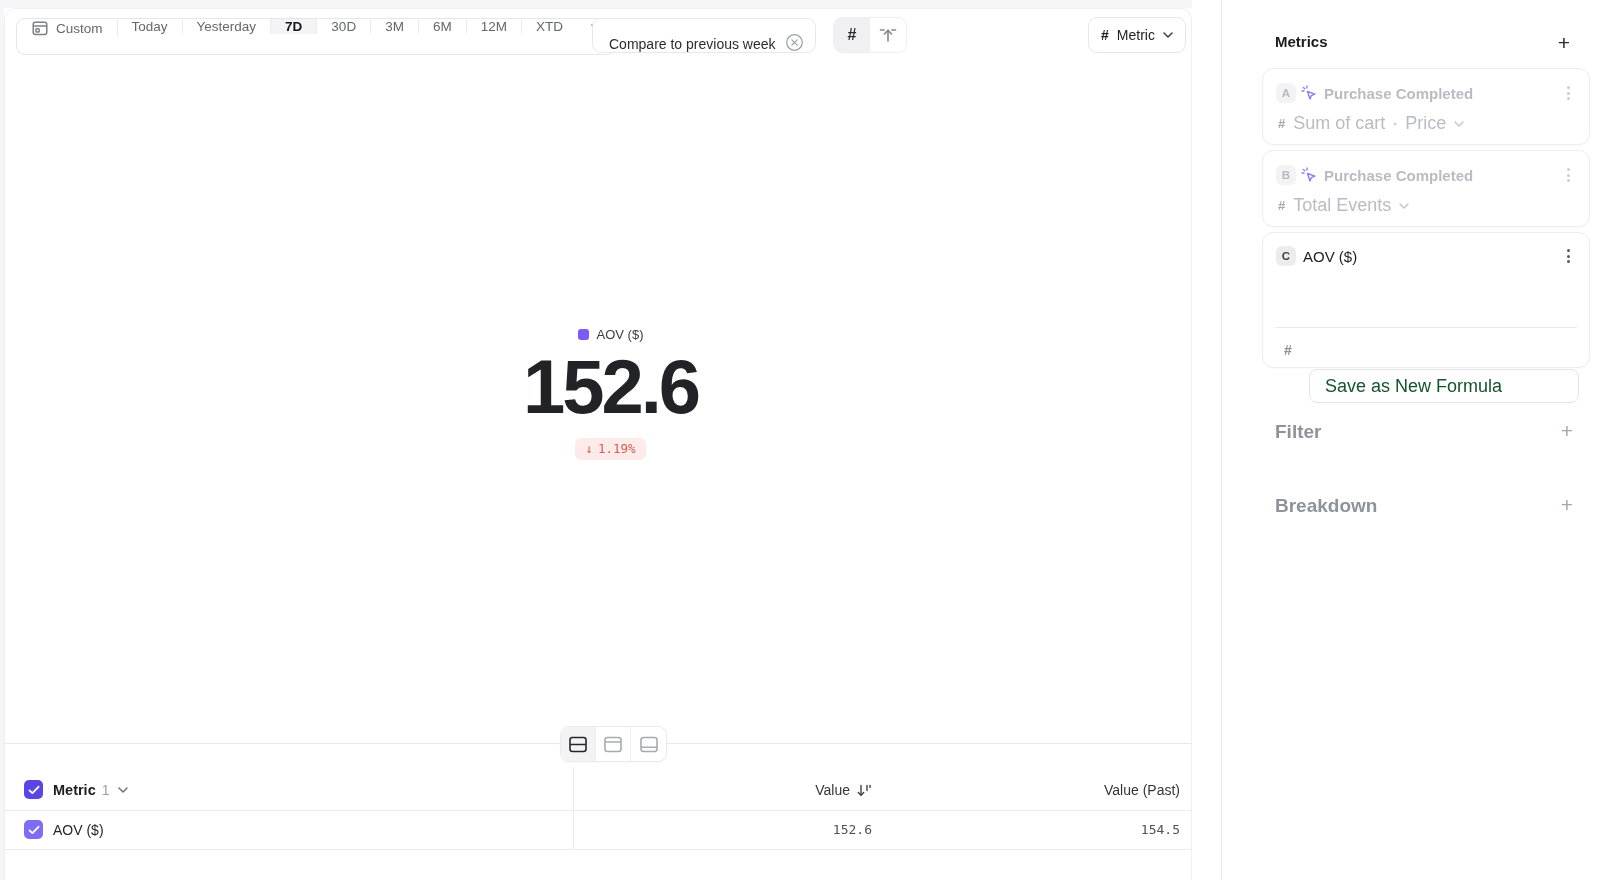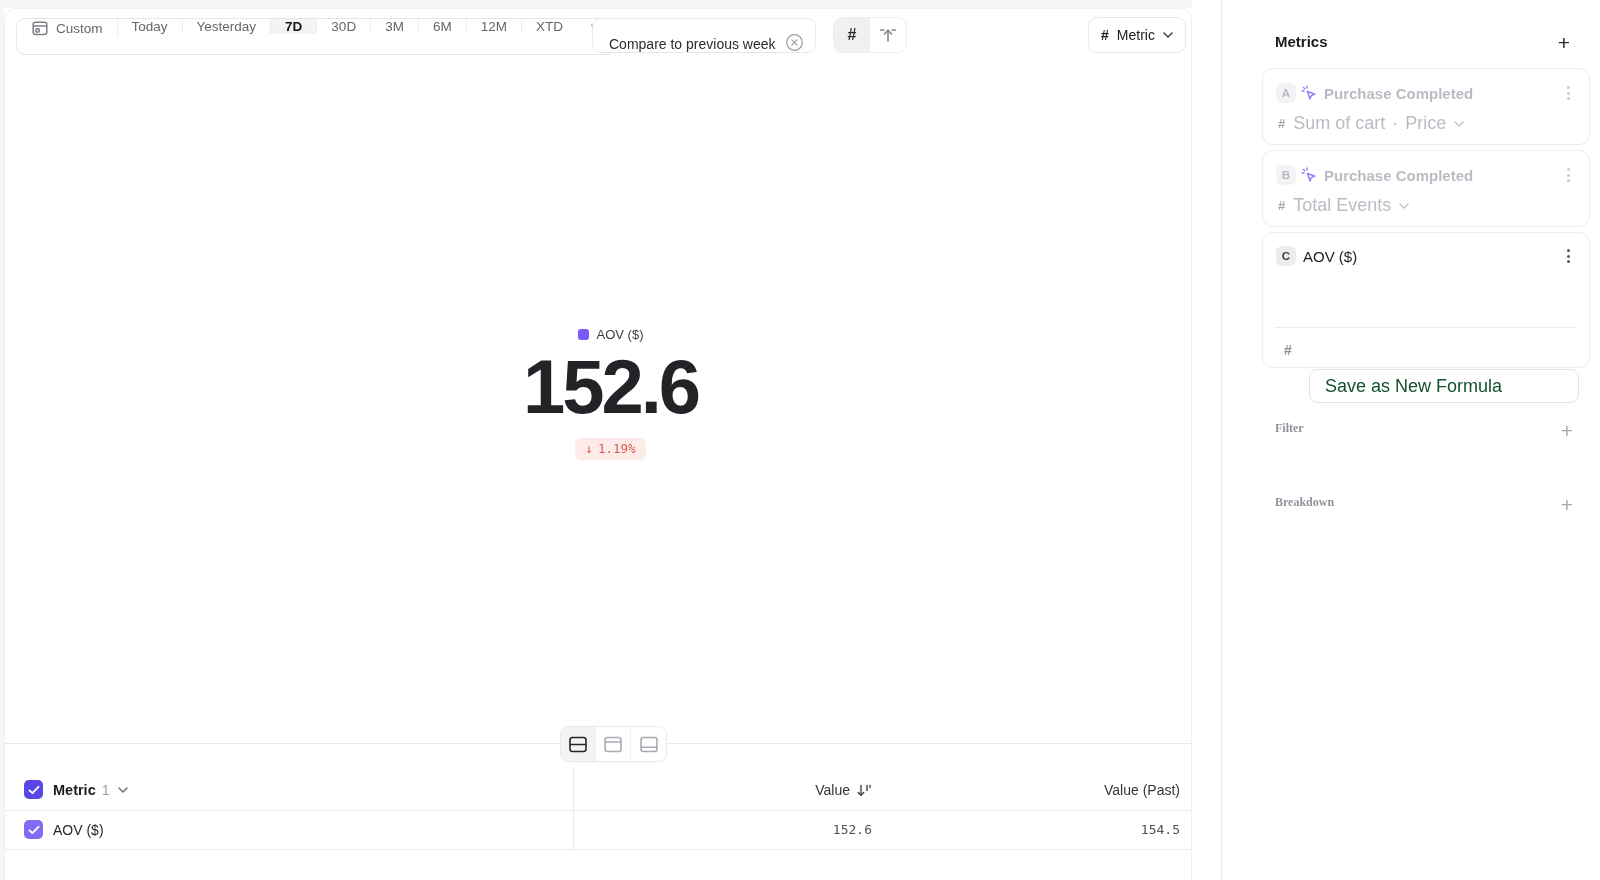--- a/index.html
+++ b/index.html
@@ -102,21 +102,21 @@
   .measure-hash { font-size:13px; font-weight:600; color:#a4a8af; }
   .measure-txt { font-size:18px; color:#b9bcc3; }
   .measure-sep { font-size:11px; color:#c3c6cc; }
   .formula-input { position:absolute; left:12px; top:50px; width:304px; height:34px; background:#f3f3f5;
     border-radius:7px; display:flex; align-items:center; padding-left:14px; font-size:14px; color:#26272c; cursor:text; }
   .card-divider { position:absolute; left:12px; right:12px; top:94px; height:1px; background:#ececee; }
   .fmt-hash { position:absolute; left:21px; top:109px; font-size:14px; font-weight:600; color:#8e9198; }
   .save-btn { position:absolute; left:46px; top:104px; width:270px; height:34px; border:1px solid #e3e4e7;
     border-radius:8px; background:#fff; display:flex; align-items:center; padding-left:15px;
     font-size:18px; color:#14532d; cursor:pointer;margin-top:32px; }
-  .sb-section { font-size:12px; font-weight:700; color:#8e939b;font-family:Liberation Serif, serif; }
+  .sb-section { font-size:19px; font-weight:700; color:#8e939b; }
 
   svg { display:block; }
 </style>
 </head>
 <body>
 
 <div class="abs top-strip"></div>
 <div class="abs left-strip"></div>
 <div class="abs main-card"></div>
 <div class="abs sidebar-divider"></div>

